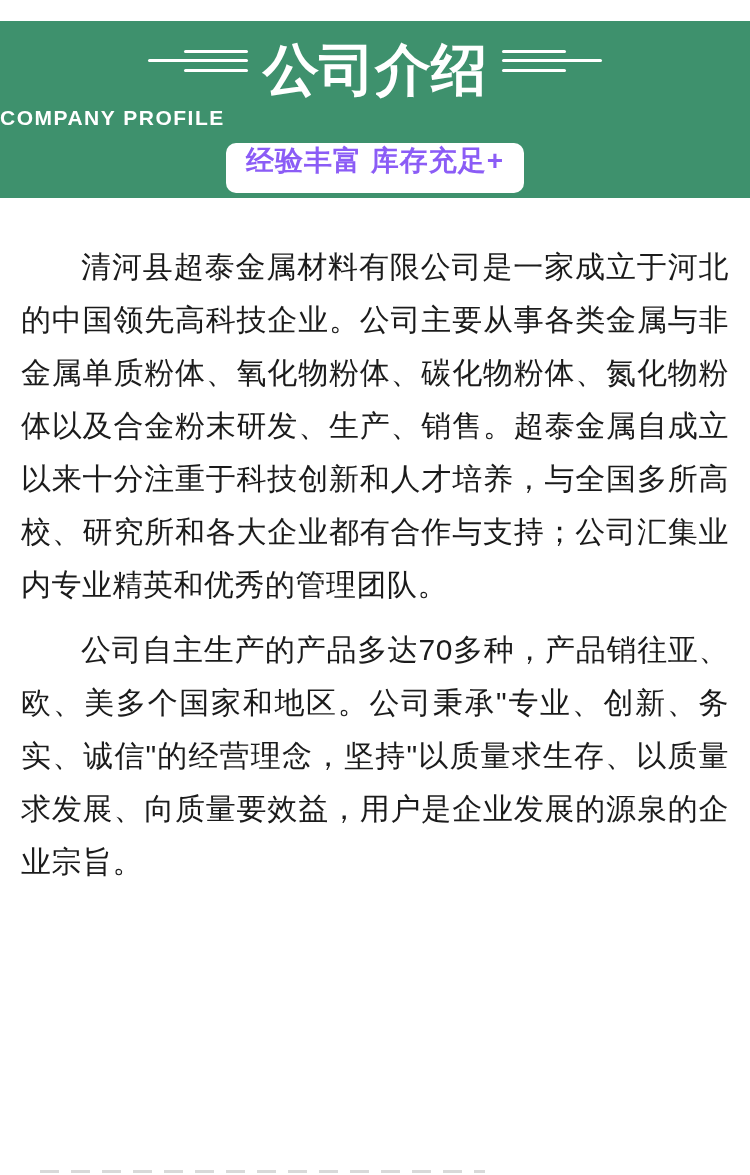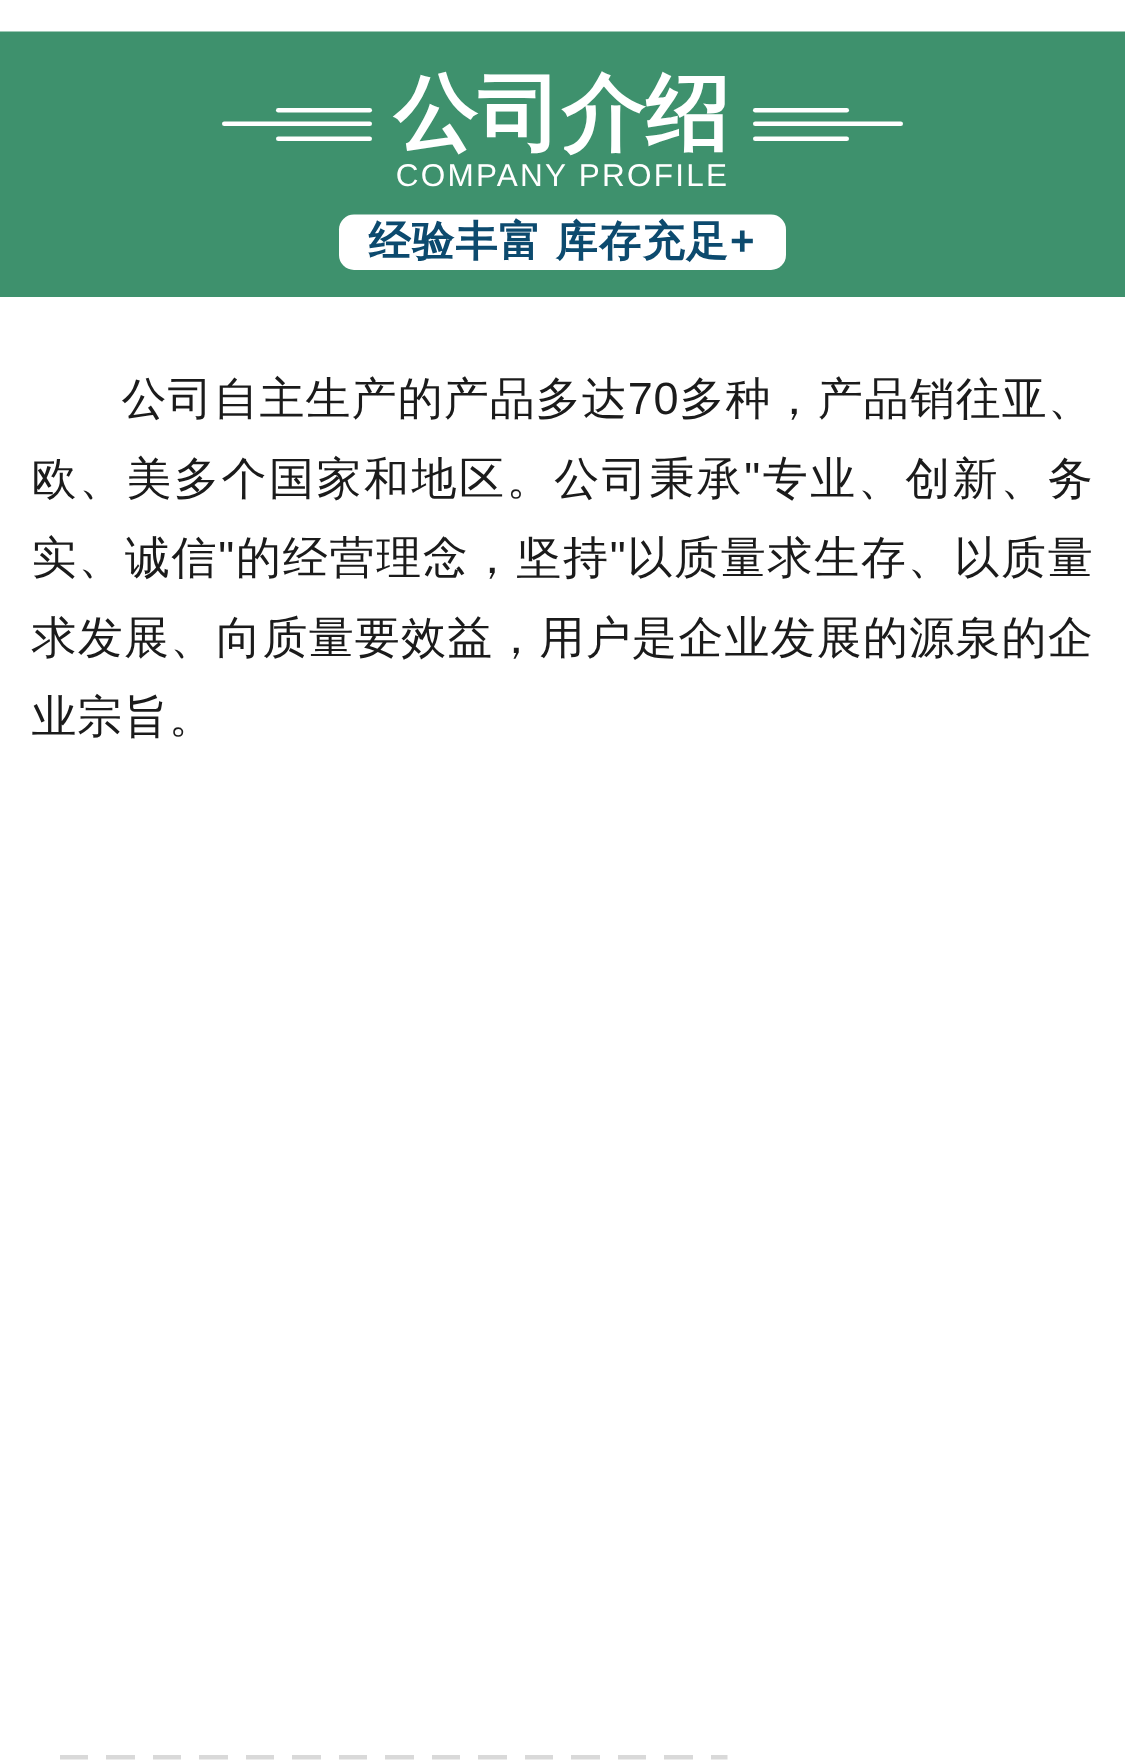--- a/index.html
+++ b/index.html
@@ -12,45 +12,45 @@
   }
 
   
   .header {
     position:absolute; top:21px; left:0;
     width:750px; height:177px;
     background:#3E916D;
     color:#ffffff;
   }
   .title-row {
-    display:flex; justify-content:center; align-items:flex-end;
+    display:flex; justify-content:center; align-items:center;
     gap:15px; padding-top:16px; height:66px;
   }
   .page-title {
     font-size:56px; font-weight:bold; line-height:1;
     letter-spacing:0px; white-space:nowrap;
   }
   .deco { position:relative; width:100px; height:22px; transform:translateY(-9px); }
   .deco i { position:absolute; display:block; height:3px; background:#ffffff; border-radius:2px; }
   .deco-left .mid  { left:0; top:9px;  width:100px; }
   .deco-left .top  { right:0; top:0;   width:64px; }
   .deco-left .bot  { right:0; bottom:0; width:64px; }
   .deco-right .mid { right:0; top:9px; width:100px; }
   .deco-right .top { left:0; top:0;    width:64px; }
   .deco-right .bot { left:0; bottom:0;  width:64px; }
 
   .subtitle {
-    text-align:center; font-size:21px; font-weight:normal;
+    text-align:left; font-size:21px; font-weight:bold;
     letter-spacing:1.5px; margin-top:2px; line-height:26px;
   }
   .badge-row { display:flex; justify-content:center; margin-top:12px; }
   .badge {
-    background:#ffffff; color:#0c4a6e;
+    background:#ffffff; color:#8b5cf6;
     border-radius:10px;
-    padding:3px 20px 4px;
+    padding:3px 20px 17px;
     font-size:28px; font-weight:bold; letter-spacing:1px;
     line-height:30px; white-space:nowrap;
   }
 
   
   .content {
     position:absolute; top:198px; left:0;
     width:750px; box-sizing:border-box;
     padding:42px 21px 0;
   }
@@ -95,18 +95,19 @@
 
     <div class="subtitle">COMPANY PROFILE</div>
 
     <div class="badge-row">
       <span class="badge">经验丰富 库存充足+</span>
     </div>
 
   </div>
 
   <div class="content">
+    <p>清河县超泰金属材料有限公司是一家成立于河北的中国领先高科技企业。公司主要从事各类金属与非金属单质粉体、氧化物粉体、碳化物粉体、氮化物粉体以及合金粉末研发、生产、销售。超泰金属自成立以来十分注重于科技创新和人才培养，与全国多所高校、研究所和各大企业都有合作与支持；公司汇集业内专业精英和优秀的管理团队。</p>
     <p>公司自主生产的产品多达70多种，产品销往亚、欧、美多个国家和地区。公司秉承"专业、创新、务实、诚信"的经营理念，坚持"以质量求生存、以质量求发展、向质量要效益，用户是企业发展的源泉的企业宗旨。</p>
   </div>
 
   <div class="clipped-line"></div>
 
 </div>
 
 </body></html>

